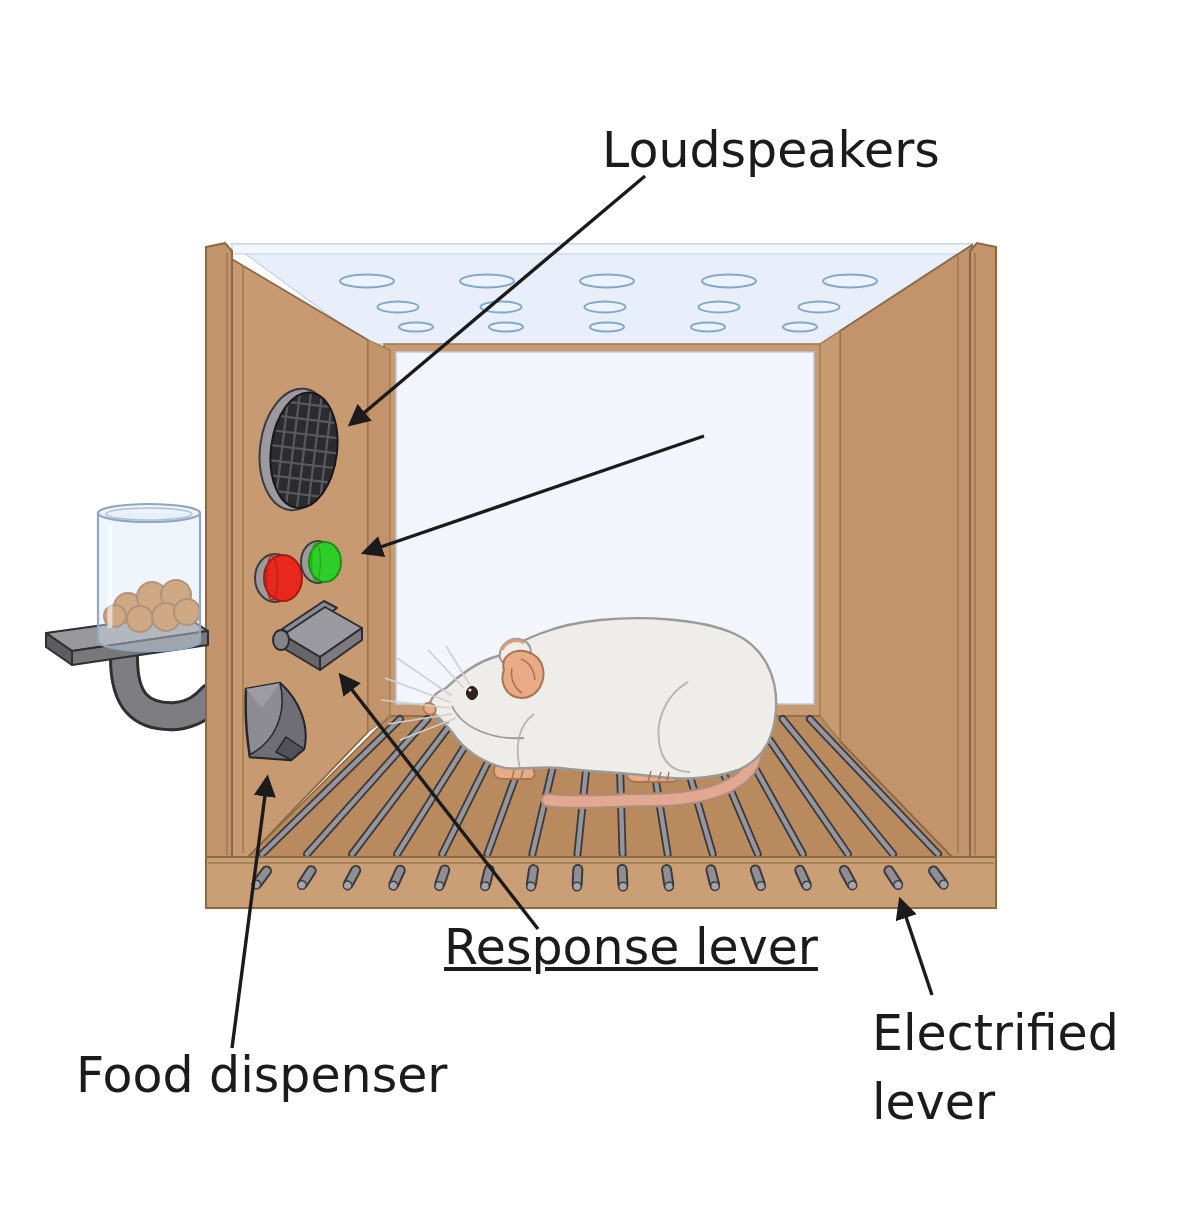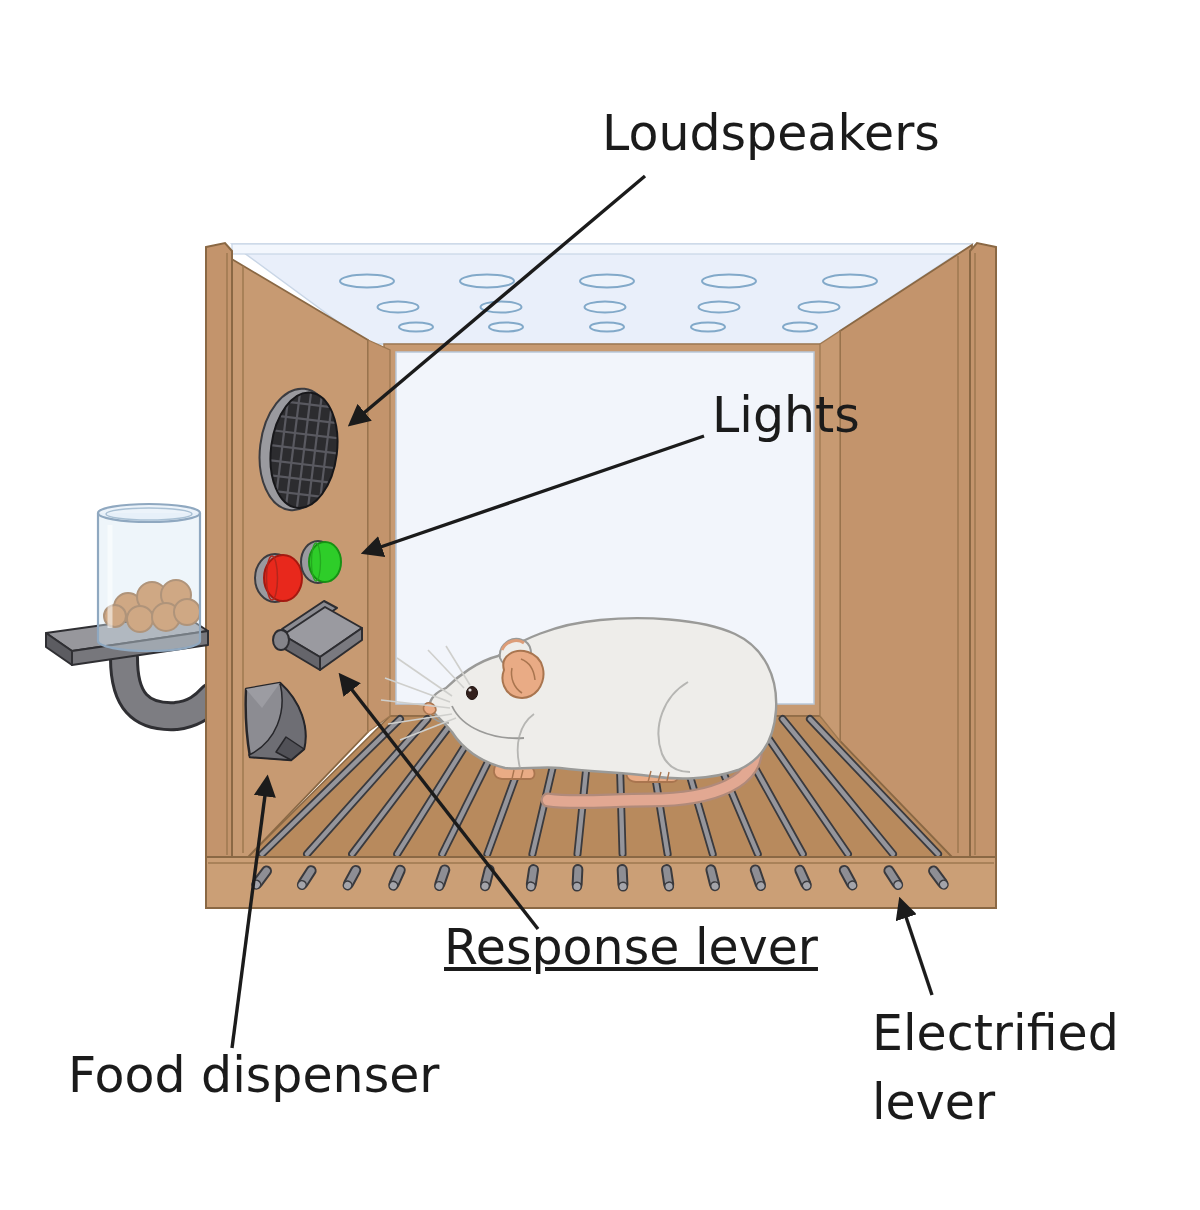--- a/index.html
+++ b/index.html
@@ -293,22 +293,21 @@
 
   <g stroke="#1b1b1b" stroke-width="3.4">
     <line x1="645" y1="176" x2="352" y2="423" marker-end="url(#ah)"></line>
     <line x1="704" y1="436" x2="366" y2="552" marker-end="url(#ah)"></line>
     <line x1="538" y1="929" x2="342" y2="677" marker-end="url(#ah)"></line>
     <line x1="232" y1="1048" x2="267" y2="780" marker-end="url(#ah)"></line>
     <line x1="932" y1="995" x2="901" y2="902" marker-end="url(#ah)"></line>
   </g>
 </svg>
 
-<div class="diagram-label" style="left:602px; top:107px;">Loudspeakers</div>
-<div class="diagram-label" style="left:712px; top:389px;">Lights</div>
+<div class="diagram-label" style="left:602px; top:124px;">Loudspeakers</div>
 <div class="diagram-label" style="left:444px; top:921px;text-decoration:underline;">Response lever</div>
-<div class="diagram-label" style="left:68px; top:1049px;">Food dispenser</div>
+<div class="diagram-label" style="left:76px; top:1049px;">Food dispenser</div>
 <div class="diagram-label two-line" style="left:872px; top:1000px;">
   <div>Electrified</div>
   <div>lever</div>
 </div>
 
 </div>
 
 </body></html>

